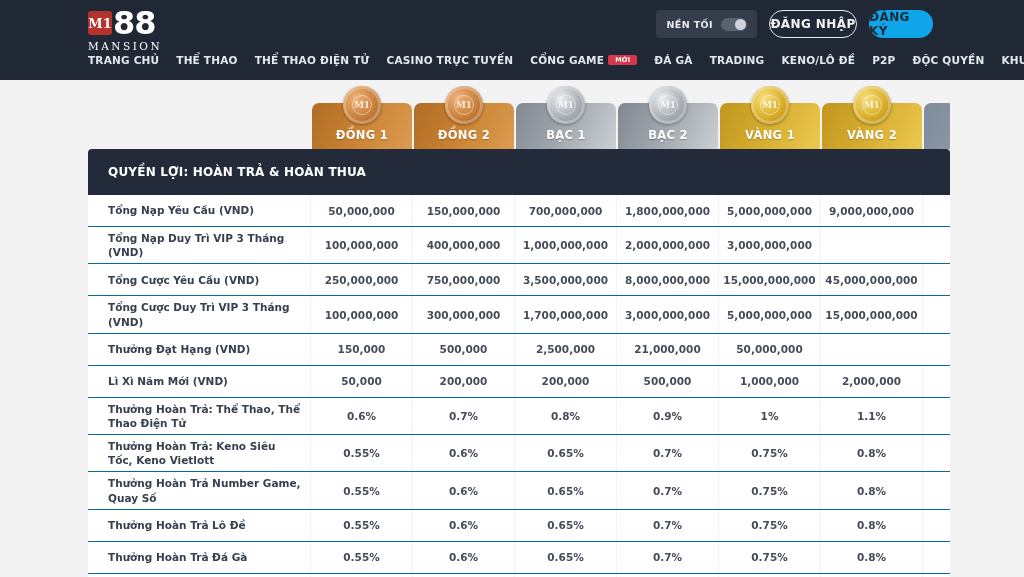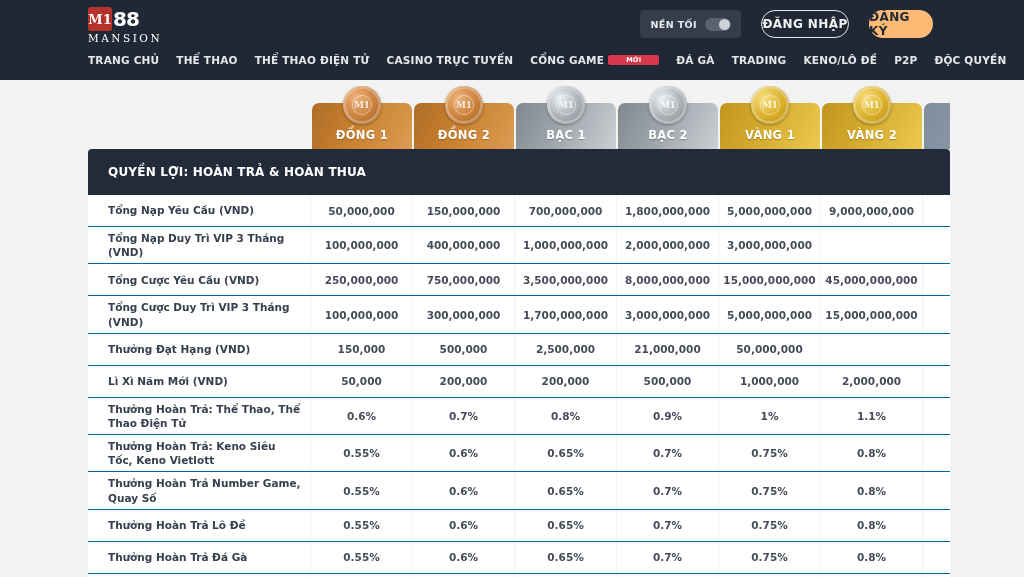--- a/index.html
+++ b/index.html
@@ -8,40 +8,40 @@
   .page { position:relative; width:1024px; height:577px; }
 
   
   .header { position:absolute; top:0; left:0; width:1024px; height:80px; background:#202836; }
   .header-top { position:relative; height:48px; }
   .logo { position:absolute; left:88px; top:7px; width:70px; cursor:pointer; }
   .logo-row { display:flex; align-items:center; }
   .logo-mark { width:24px; height:24px; background:#b5332d; color:#fff; border-radius:3px;
     font-family:"DejaVu Serif","Liberation Serif",serif; font-weight:bold; font-size:13px;
     display:flex; align-items:center; justify-content:center; }
-  .logo-88 { color:#fff; font-size:20px; font-weight:bold; line-height:1; margin-left:1px; letter-spacing:-1px; }
+  .logo-88 { color:#fff; font-size:32px; font-weight:bold; line-height:1; margin-left:1px; letter-spacing:-1px; }
   .logo-sub { color:#fff; font-family:"DejaVu Serif","Liberation Serif",serif; font-size:10.5px;
     letter-spacing:2.5px; margin-top:1px; }
-  .header-controls { position:absolute; right:91px; top:10px; display:flex; align-items:center; gap:20px; }
+  .header-controls { position:absolute; right:91px; top:10px; display:flex; align-items:center; gap:12px; }
   .darkmode-box { display:flex; align-items:center; gap:8px; background:#353d4b; border-radius:4px;
     height:28px; padding:0 10px; cursor:pointer; }
   .darkmode-label { color:#e8eaee; font-size:9.5px; font-weight:bold; letter-spacing:.4px; }
   .toggle { position:relative; width:26px; height:13px; background:#59626f; border-radius:7px; }
   .toggle-knob { position:absolute; right:1px; top:1px; width:11px; height:11px; border-radius:50%; background:#cfd3d9; }
   .btn { height:28px; border-radius:15px; display:flex; align-items:center; justify-content:center;
     font-size:12px; font-weight:bold; letter-spacing:.4px; cursor:pointer; }
   .btn-login { width:88px; border:1.5px solid #e6e8ec; color:#f2f3f5; background:transparent; }
-  .btn-register { width:64px; background:#fdba74; color:#222a38; }
+  .btn-register { width:64px; background:#0ea5e9; color:#222a38; }
 
   
   .nav { position:absolute; left:88px; top:54px; display:flex; align-items:center; gap:17px; }
   .nav-item { display:flex; align-items:center; gap:4px; color:#e4e7ec; font-size:10.5px; font-weight:bold;
     letter-spacing:.2px; cursor:pointer; white-space:nowrap; }
   .nav-badge { background:#d6374a; color:#fff; font-size:6.5px; font-weight:bold; border-radius:2px;
-    padding:2px 18px; line-height:1; }
+    padding:2px 7px; line-height:1; }
 
   
   .content { position:absolute; left:88px; top:86px; width:862px; height:491px; overflow:hidden; }
 
   
   .tier-strip { display:flex; gap:2px; margin-left:224px; padding-top:17px; height:63px; }
   .tier-tab { position:relative; flex:0 0 100px; height:46px; border-radius:7px 7px 0 0;
     display:flex; align-items:flex-end; justify-content:center; padding-bottom:7px; cursor:pointer; }
   .tier-label { color:#fff; font-size:11.5px; font-weight:bold; letter-spacing:.3px;
     text-shadow:0 1px 1px rgba(0,0,0,.25); }

